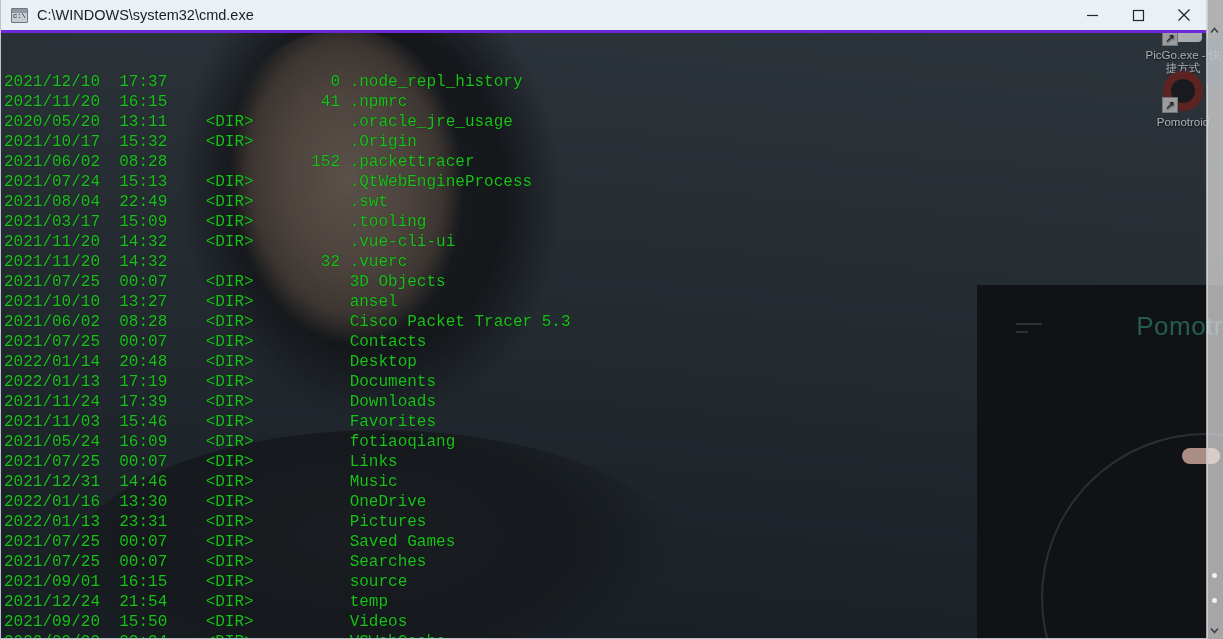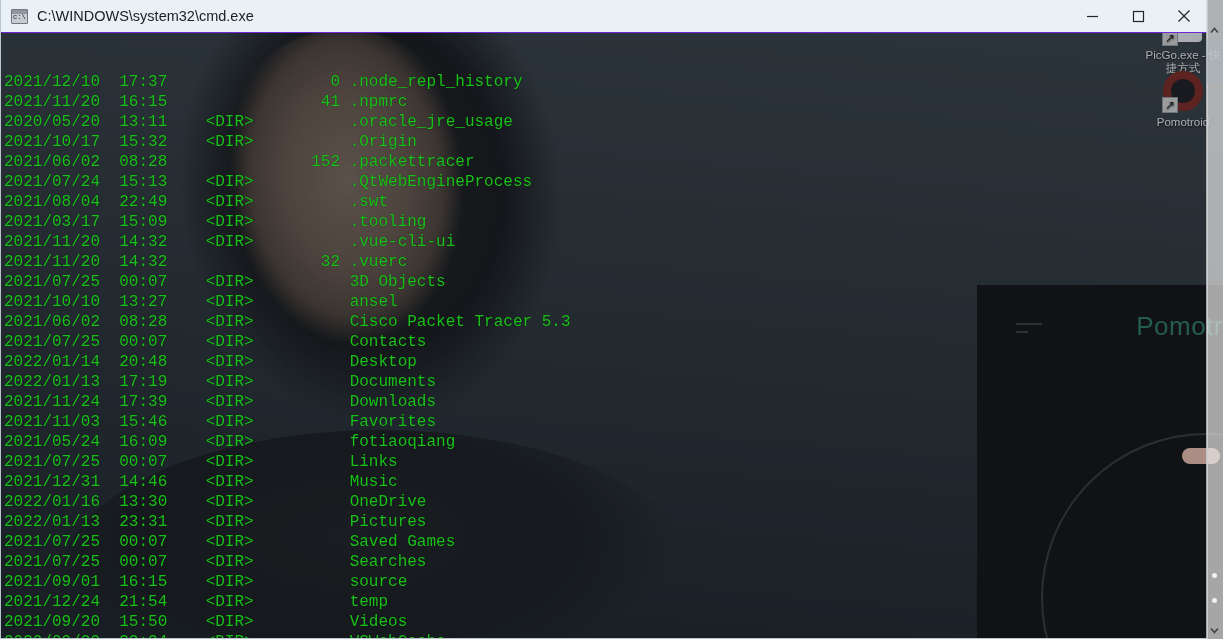--- a/index.html
+++ b/index.html
@@ -100,21 +100,21 @@
     display: flex;
     flex-direction: column;
   }
 
   #titlebar {
     height: 33px;
     flex: 0 0 33px;
     background: #e9f0f6;
     display: flex;
     align-items: center;
-    border-bottom: 1px solid #6d28d9;
+    border-bottom: 3px solid #6d28d9;
   }
   #title-icon {
     width: 17px; height: 15px;
     margin: 0 9px 0 10px;
     background: #c6ccd2;
     border: 1px solid #6f7680;
     border-radius: 1px;
     position: relative;
     flex: 0 0 auto;
   }

